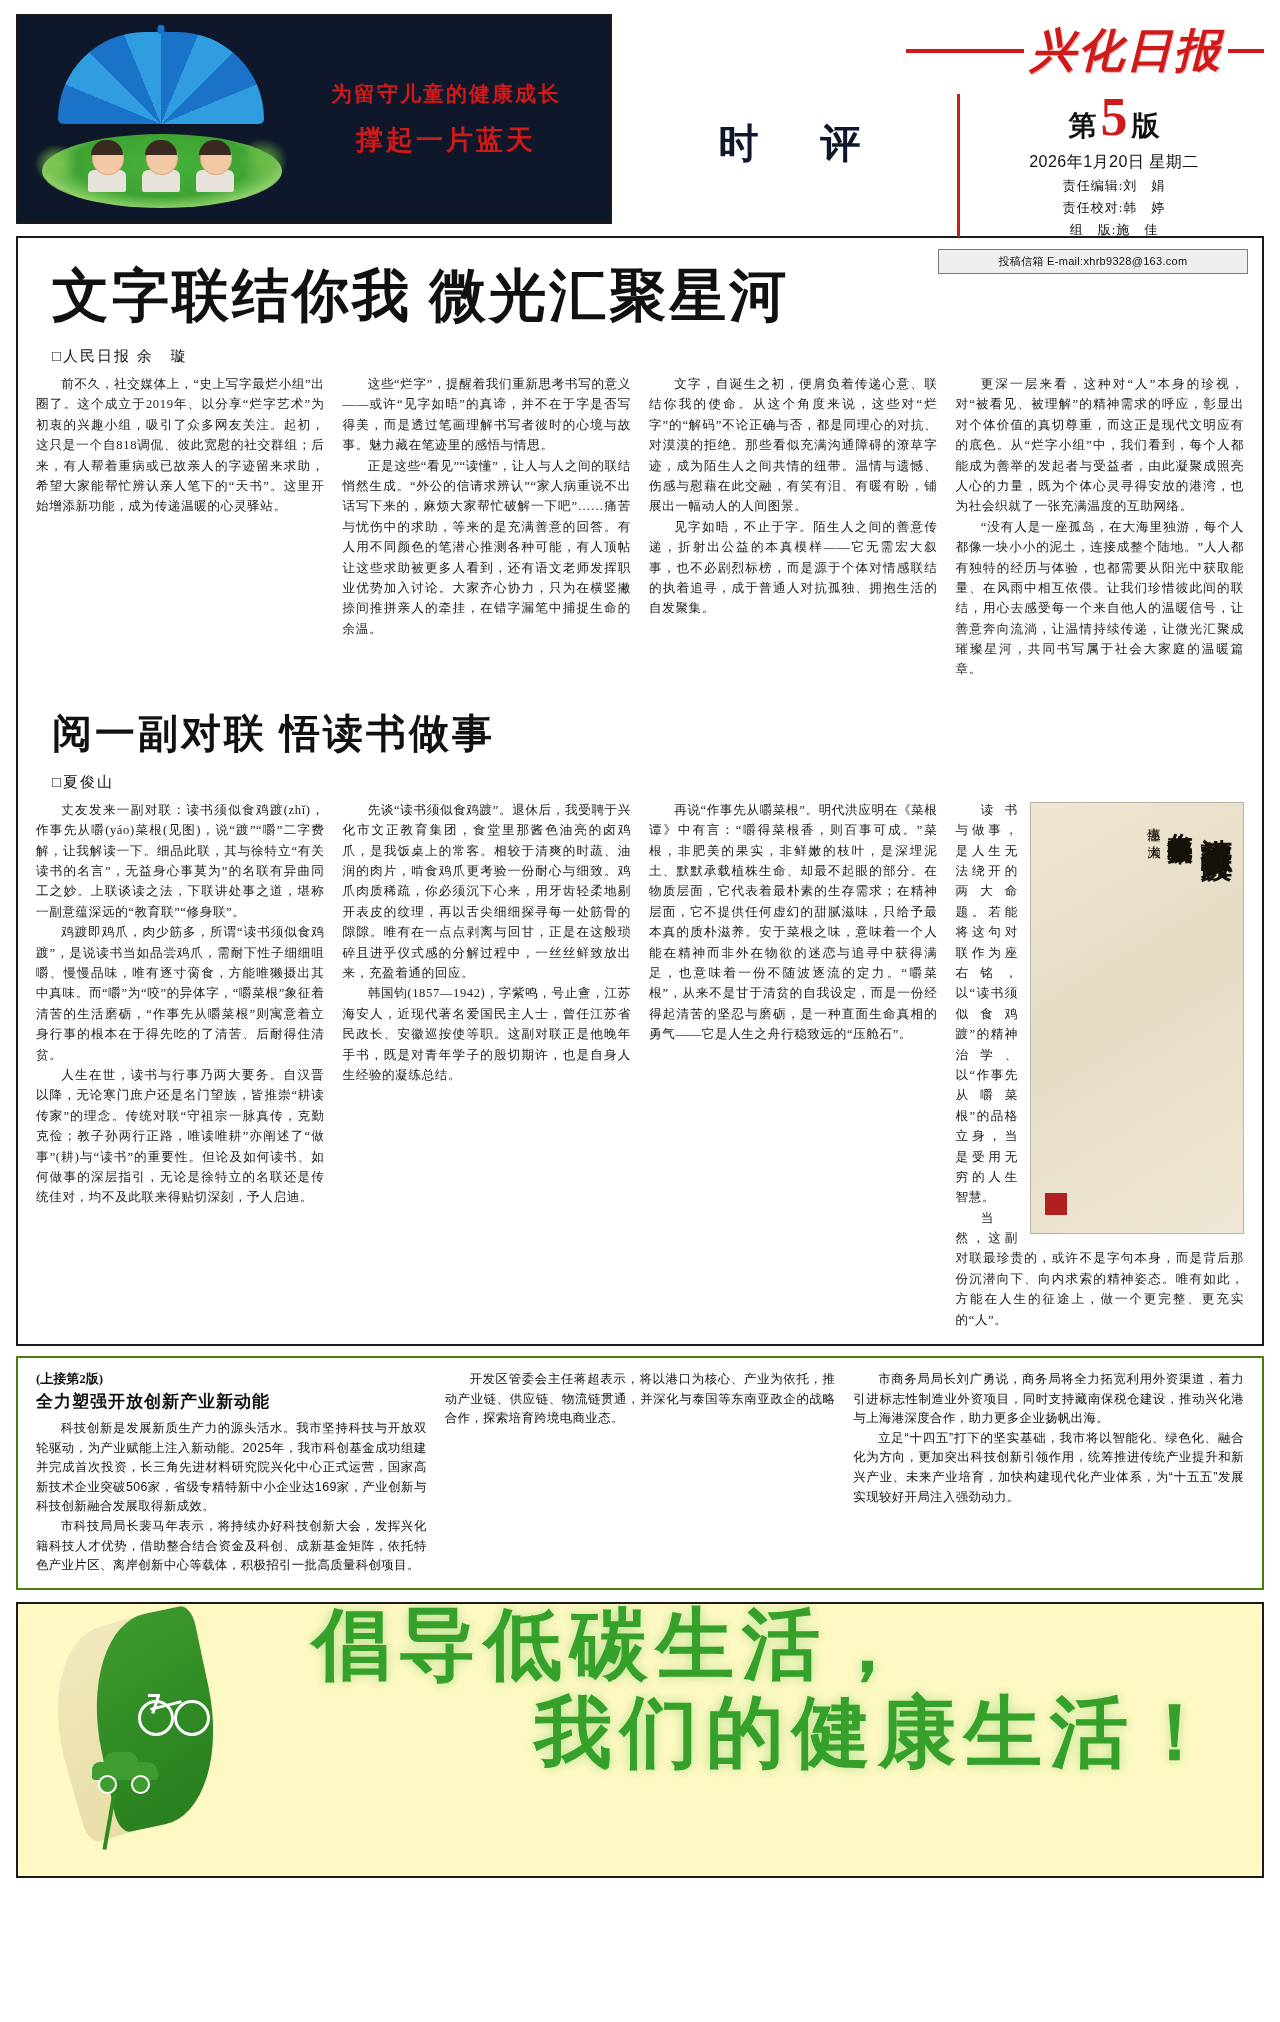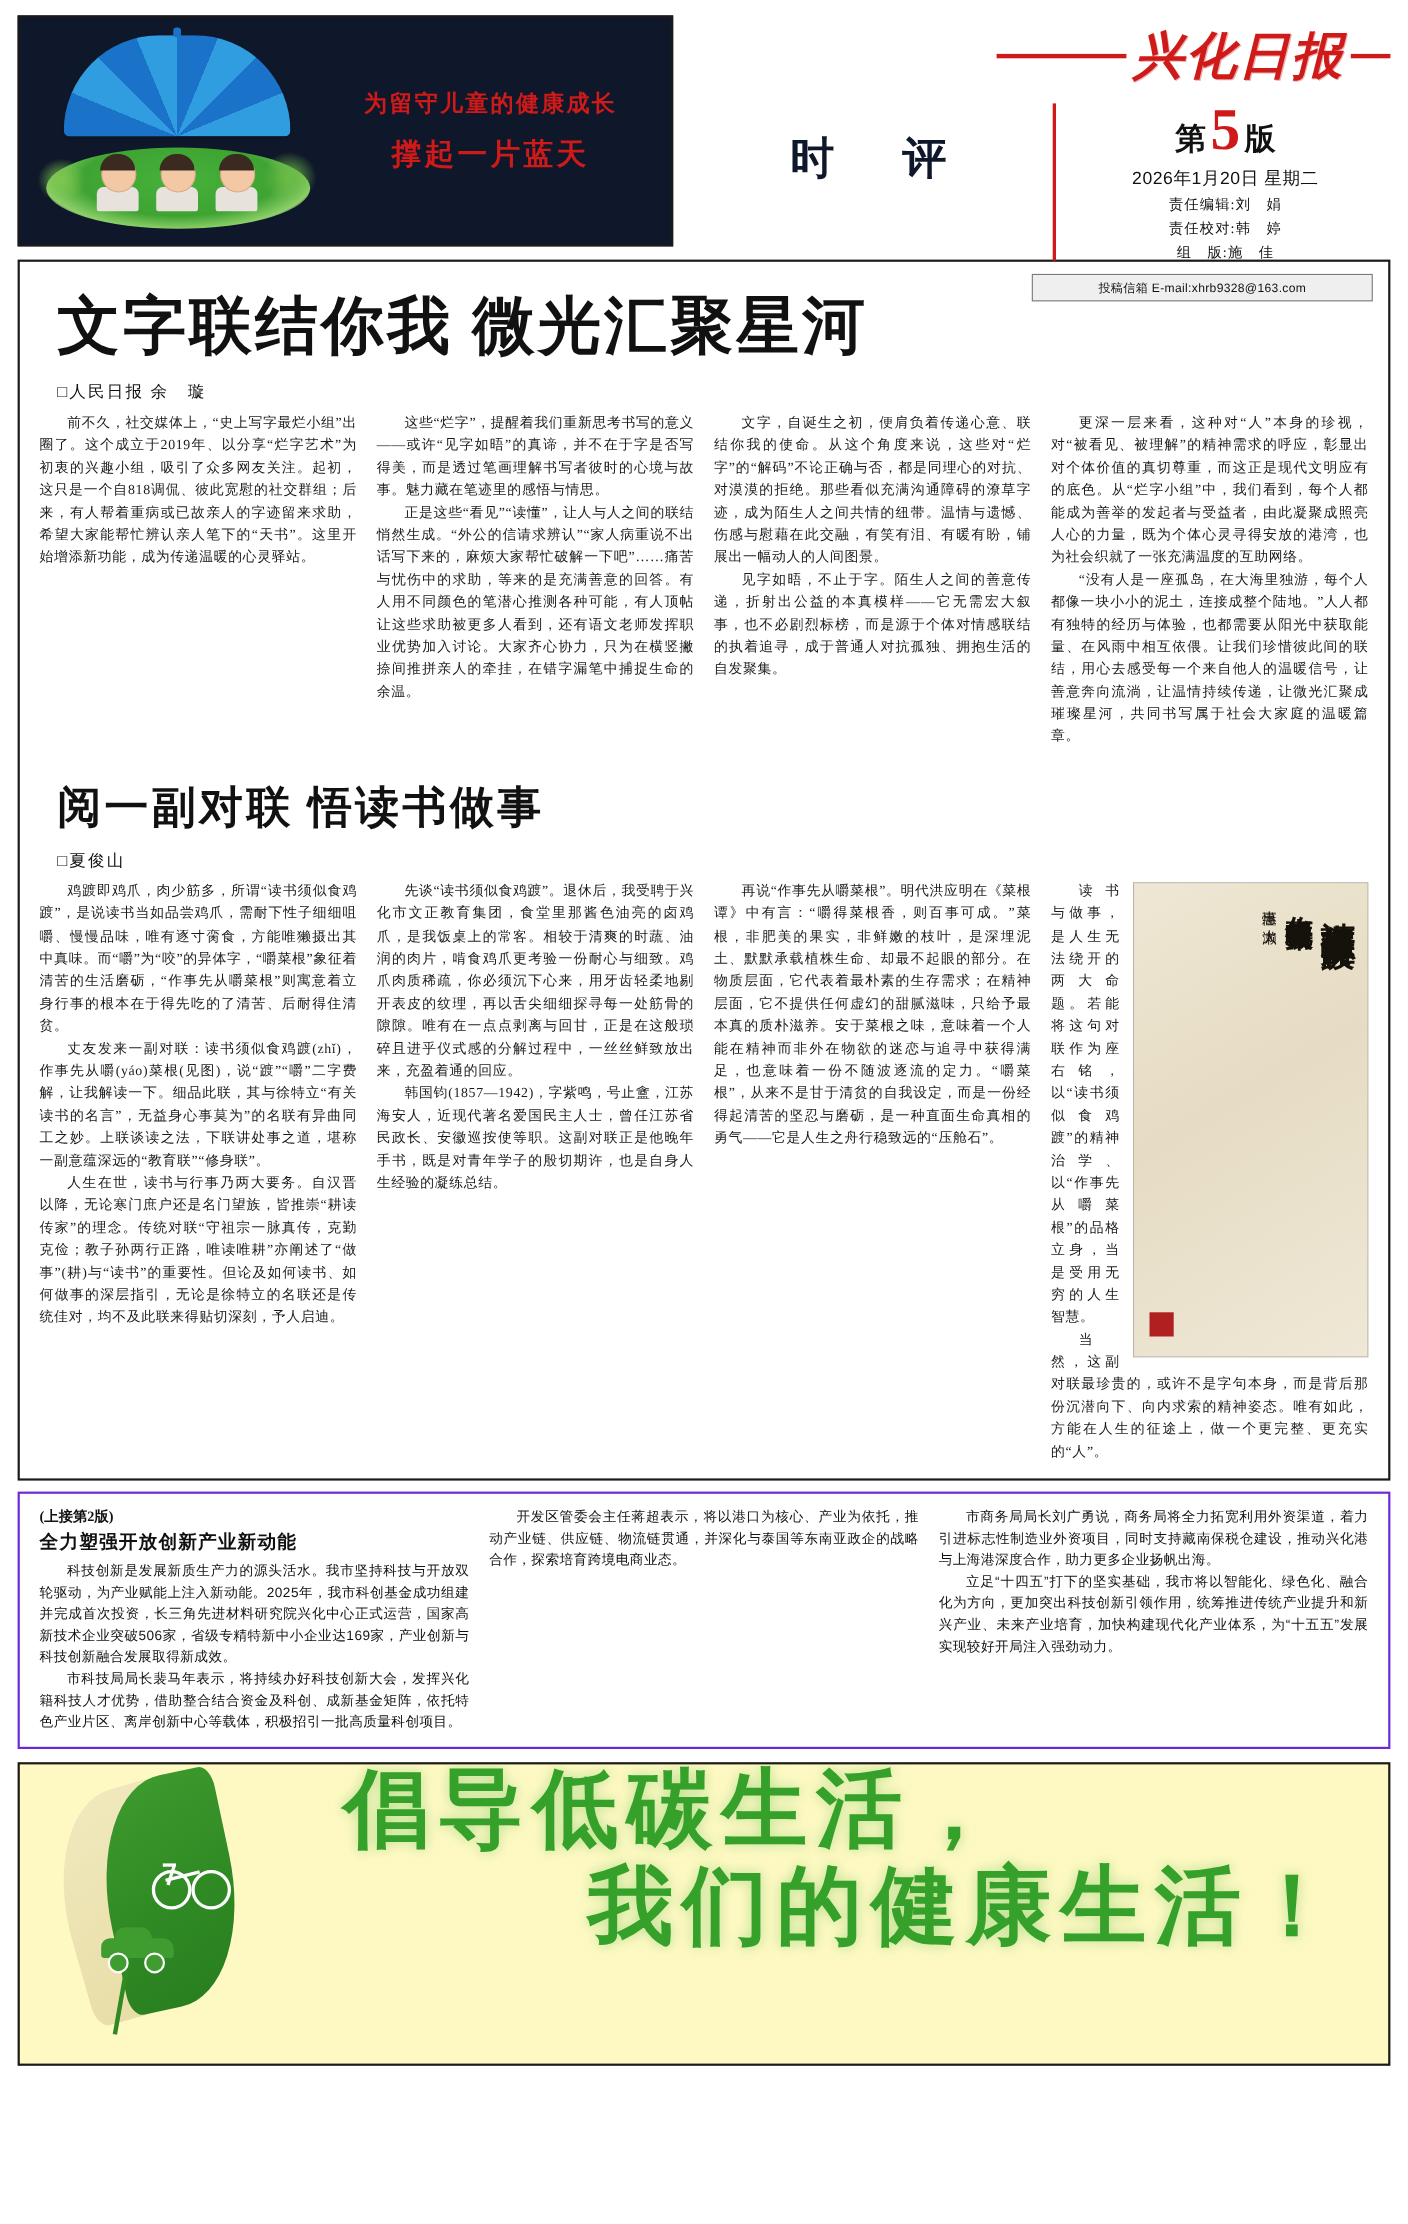--- a/index.html
+++ b/index.html
@@ -149,21 +149,21 @@
   .calli .vcol.big{font-size:31px;font-weight:700;letter-spacing:2px;}
   .calli .vcol.mid{font-size:25px;font-weight:700;letter-spacing:1px;}
   .calli .vcol.small{font-size:13px;letter-spacing:1px;padding-top:4px;}
   .calli .seal{
     position:absolute;left:14px;bottom:18px;width:22px;height:22px;
     background:#b02020;
   }
 
   
   .cont-box{
-    margin:10px 16px 0 16px;border:2px solid #6d28d9;box-sizing:border-box;
+    margin:10px 16px 0 16px;border:2px solid #4d7c0f;box-sizing:border-box;
     padding:12px 18px 12px 18px;background:#fff;
   }
   .cont-head{font-size:13px;font-weight:700;margin-bottom:2px;}
   .cont-title{
     font-size:17px;font-weight:700;letter-spacing:1px;margin-bottom:6px;
     font-family:"Liberation Sans","DejaVu Sans",sans-serif;
   }
   .cont-text{
     font-size:12.4px;line-height:1.58;text-align:justify;letter-spacing:.4px;
     font-family:"Liberation Sans","DejaVu Sans",sans-serif;
@@ -299,22 +299,22 @@
         <p>更深一层来看，这种对“人”本身的珍视，对“被看见、被理解”的精神需求的呼应，彰显出对个体价值的真切尊重，而这正是现代文明应有的底色。从“烂字小组”中，我们看到，每个人都能成为善举的发起者与受益者，由此凝聚成照亮人心的力量，既为个体心灵寻得安放的港湾，也为社会织就了一张充满温度的互助网络。</p>
         <p>“没有人是一座孤岛，在大海里独游，每个人都像一块小小的泥土，连接成整个陆地。”人人都有独特的经历与体验，也都需要从阳光中获取能量、在风雨中相互依偎。让我们珍惜彼此间的联结，用心去感受每一个来自他人的温暖信号，让善意奔向流淌，让温情持续传递，让微光汇聚成璀璨星河，共同书写属于社会大家庭的温暖篇章。</p>
       </div>
     </div>
 
     <h1 class="headline2">阅一副对联  悟读书做事</h1>
     <div class="byline">□夏俊山</div>
 
     <div class="cols4">
       <div class="col bodytext">
+        <p>丈友发来一副对联：读书须似食鸡踱(zhǐ)，作事先从嚼(yáo)菜根(见图)，说“踱”“嚼”二字费解，让我解读一下。细品此联，其与徐特立“有关读书的名言”，无益身心事莫为”的名联有异曲同工之妙。上联谈读之法，下联讲处事之道，堪称一副意蕴深远的“教育联”“修身联”。</p>
         <p>鸡踱即鸡爪，肉少筋多，所谓“读书须似食鸡踱”，是说读书当如品尝鸡爪，需耐下性子细细咀嚼、慢慢品味，唯有逐寸脔食，方能唯獭摄出其中真味。而“嚼”为“咬”的异体字，“嚼菜根”象征着清苦的生活磨砺，“作事先从嚼菜根”则寓意着立身行事的根本在于得先吃的了清苦、后耐得住清贫。</p>
-        <p>丈友发来一副对联：读书须似食鸡踱(zhǐ)，作事先从嚼(yáo)菜根(见图)，说“踱”“嚼”二字费解，让我解读一下。细品此联，其与徐特立“有关读书的名言”，无益身心事莫为”的名联有异曲同工之妙。上联谈读之法，下联讲处事之道，堪称一副意蕴深远的“教育联”“修身联”。</p>
         <p>人生在世，读书与行事乃两大要务。自汉晋以降，无论寒门庶户还是名门望族，皆推崇“耕读传家”的理念。传统对联“守祖宗一脉真传，克勤克俭；教子孙两行正路，唯读唯耕”亦阐述了“做事”(耕)与“读书”的重要性。但论及如何读书、如何做事的深层指引，无论是徐特立的名联还是传统佳对，均不及此联来得贴切深刻，予人启迪。</p>
       </div>
       <div class="col bodytext">
         <p>先谈“读书须似食鸡踱”。退休后，我受聘于兴化市文正教育集团，食堂里那酱色油亮的卤鸡爪，是我饭桌上的常客。相较于清爽的时蔬、油润的肉片，啃食鸡爪更考验一份耐心与细致。鸡爪肉质稀疏，你必须沉下心来，用牙齿轻柔地剔开表皮的纹理，再以舌尖细细探寻每一处筋骨的隙隙。唯有在一点点剥离与回甘，正是在这般琐碎且进乎仪式感的分解过程中，一丝丝鲜致放出来，充盈着通的回应。</p>
         <p>韩国钧(1857—1942)，字紫鸣，号止盦，江苏海安人，近现代著名爱国民主人士，曾任江苏省民政长、安徽巡按使等职。这副对联正是他晚年手书，既是对青年学子的殷切期许，也是自身人生经验的凝练总结。</p>
       </div>
       <div class="col bodytext">
         <p>再说“作事先从嚼菜根”。明代洪应明在《菜根谭》中有言：“嚼得菜根香，则百事可成。”菜根，非肥美的果实，非鲜嫩的枝叶，是深埋泥土、默默承载植株生命、却最不起眼的部分。在物质层面，它代表着最朴素的生存需求；在精神层面，它不提供任何虚幻的甜腻滋味，只给予最本真的质朴滋养。安于菜根之味，意味着一个人能在精神而非外在物欲的迷恋与追寻中获得满足，也意味着一份不随波逐流的定力。“嚼菜根”，从来不是甘于清贫的自我设定，而是一份经得起清苦的坚忍与磨砺，是一种直面生命真相的勇气——它是人生之舟行稳致远的“压舱石”。</p>
       </div>
       <div class="col bodytext">

